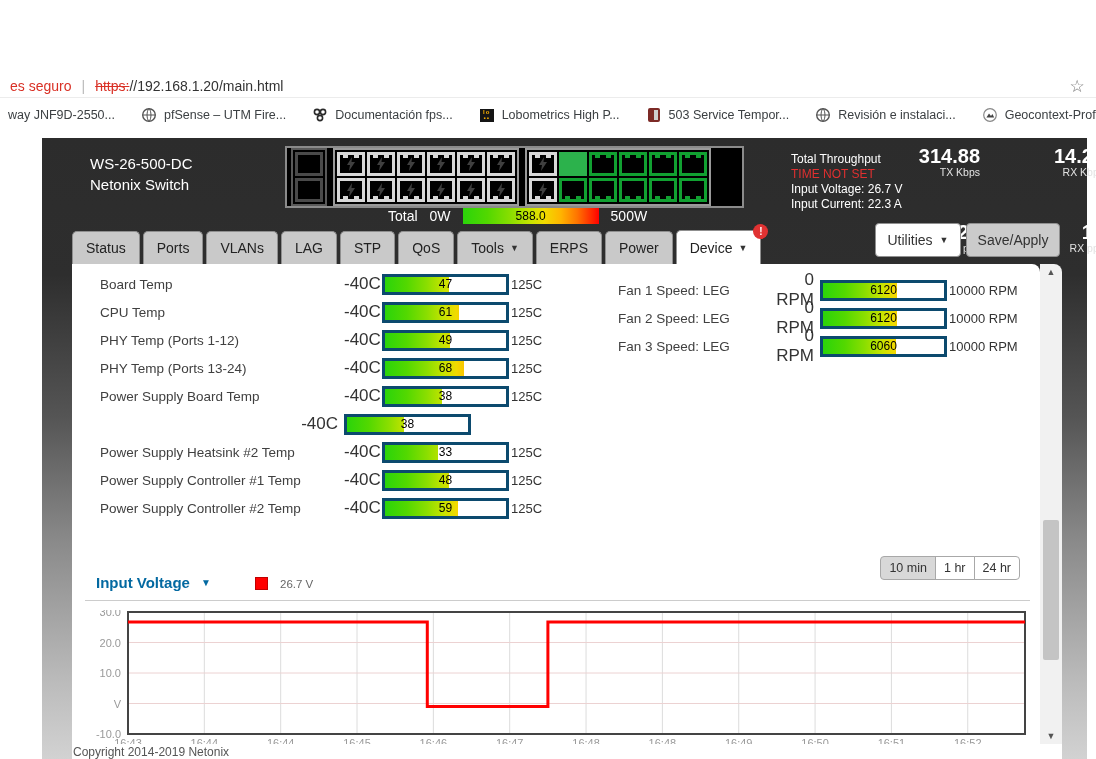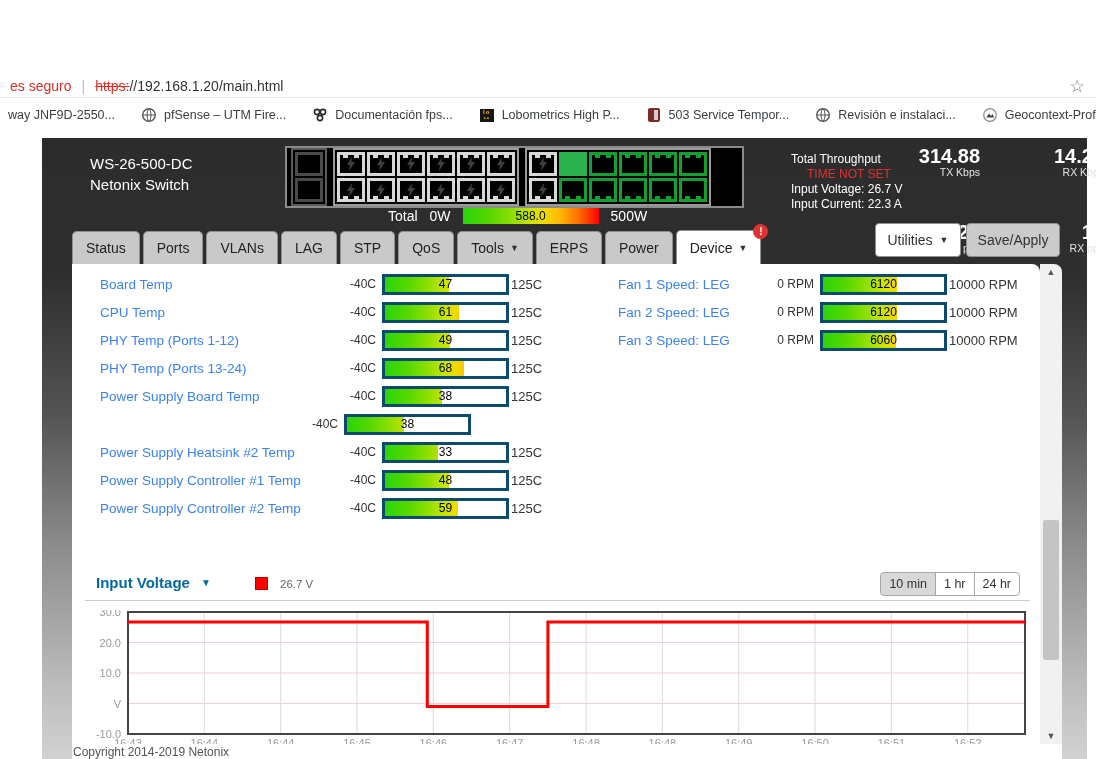--- a/index.html
+++ b/index.html
@@ -43,21 +43,21 @@
   .rt .ptab{top:3px;} .rb .ptab{bottom:3px;}
   .ptab.t1{left:6px;} .ptab.t2{right:6px;}
   .bolt{position:absolute;left:9px;top:5px;z-index:3;}
   
   #total-row{left:388px;top:208px;display:flex;align-items:center;gap:12px;color:#fff;font-size:14px;}
   #total-bar{position:relative;width:136px;height:16px;
      background:linear-gradient(90deg,#2bd40a,#52d800 18%,#8ade00 35%,#c9e400 50%,#f2da00 60%,#ffb400 72%,#ff7400 84%,#ff1e00 96%,#f00);}
   #total-bar .val{position:absolute;left:0;right:0;top:0;text-align:center;font-size:12px;line-height:16px;color:#000;}
   
   #hdr-info{left:791px;top:152px;font-size:12px;line-height:15px;color:#fff;}
-  #hdr-info .warn{color:#e03030;margin-left:16px;}
+  #hdr-info .warn{color:#e03030;}
   #stats-grid{left:862px;top:146px;display:grid;grid-template-columns:118px 80px;column-gap:0;row-gap:1px;gap:44px;}
   .stat{text-align:right;}
   .stat .num{display:block;color:#fff;font-size:20px;font-weight:bold;line-height:21px;}
   .stat .unit{display:block;color:#e2e2e2;font-size:10.5px;line-height:11px;}
 
   
   #tabs{left:72px;top:230px;height:34px;display:flex;align-items:flex-end;}
   .tab{position:relative;height:33px;box-sizing:border-box;background:#c9c9c9;border:1px solid #8f8f8f;border-bottom:none;
        border-radius:5px 5px 0 0;margin-right:3px;padding:0 13px;font-size:14px;color:#222;display:flex;align-items:center;gap:6px;cursor:pointer;}
   .tab.active{background:#fff;height:34px;}
@@ -73,36 +73,36 @@
   #content{left:72px;top:264px;width:968px;height:480px;background:#fff;border-radius:0 8px 0 0;overflow:hidden;}
   #footer-strip{left:72px;top:744px;width:990px;height:15px;background:#fff;}
   #copyright{left:73px;top:745px;font-size:12px;color:#555;}
 
   .mrows{position:absolute;display:grid;row-gap:0;}
   #temp-rows{left:28px;top:6px;grid-auto-rows:28px;}
   #fan-rows{left:546px;top:6px;grid-auto-rows:28px;}
   .mrow{display:grid;align-items:center;column-gap:6px;}
   #temp-rows .mrow{grid-template-columns:238px 32px 123px 44px;}
   #fan-rows .mrow{grid-template-columns:150px 40px 123px 78px;}
-  .mlabel{font-size:13.5px;color:#3b82f6;}
-  .mmin{font-size:12px;color:#333;text-align:right;}
+  .mlabel{font-size:13.5px;color:#404040;}
+  .mmin{font-size:17px;color:#333;text-align:right;}
   .mmax{font-size:13px;color:#333;}
   .meter{position:relative;width:121px;height:15px;background:#fff;border:3px solid #0c4a6e;}
   .meter .fill{position:absolute;left:0;top:0;bottom:0;
      background:linear-gradient(90deg,#2bd40a,#52d800 18%,#8ade00 35%,#c9e400 50%,#f2da00 60%,#ffb400 72%,#ff7400 84%,#ff1e00 96%,#f00);
      background-size:119px 100%;}
   .meter .val{position:absolute;left:0;right:0;top:0;text-align:center;font-size:12px;line-height:15px;color:#000;}
 
   
   #chart-title{left:24px;top:310px;font-size:15px;font-weight:bold;color:#0369a1;display:flex;align-items:center;gap:11px;cursor:pointer;}
   #chart-title .caret{font-size:10px;}
   #chart-legend{left:183px;top:313px;display:flex;align-items:center;gap:12px;}
   #chart-legend .sq{width:11px;height:11px;background:#ff0000;border:1px solid #c00000;}
   #chart-legend .lv{font-size:11.5px;color:#666;}
-  #range-btns{top:308px;right:20px;display:flex;}
+  #range-btns{top:292px;right:20px;display:flex;}
   .rbtn{box-sizing:border-box;height:24px;padding:0 8px;border:1px solid #a8a8a8;background:#fff;font-size:12.5px;color:#333;
         display:flex;align-items:center;margin-left:-1px;cursor:pointer;}
   .rbtn:first-child{border-radius:4px 0 0 4px;margin-left:0;}
   .rbtn:last-child{border-radius:0 4px 4px 0;}
   .rbtn.active{background:#d8d8d8;}
   #chart-divider{left:13px;top:336px;width:945px;height:1px;background:#ccc;}
   #voltage-chart{position:absolute;left:11px;top:346px;}
   #voltage-chart text.tick{font-size:11px;fill:#999;font-family:"Liberation Sans",sans-serif;}
 
   

